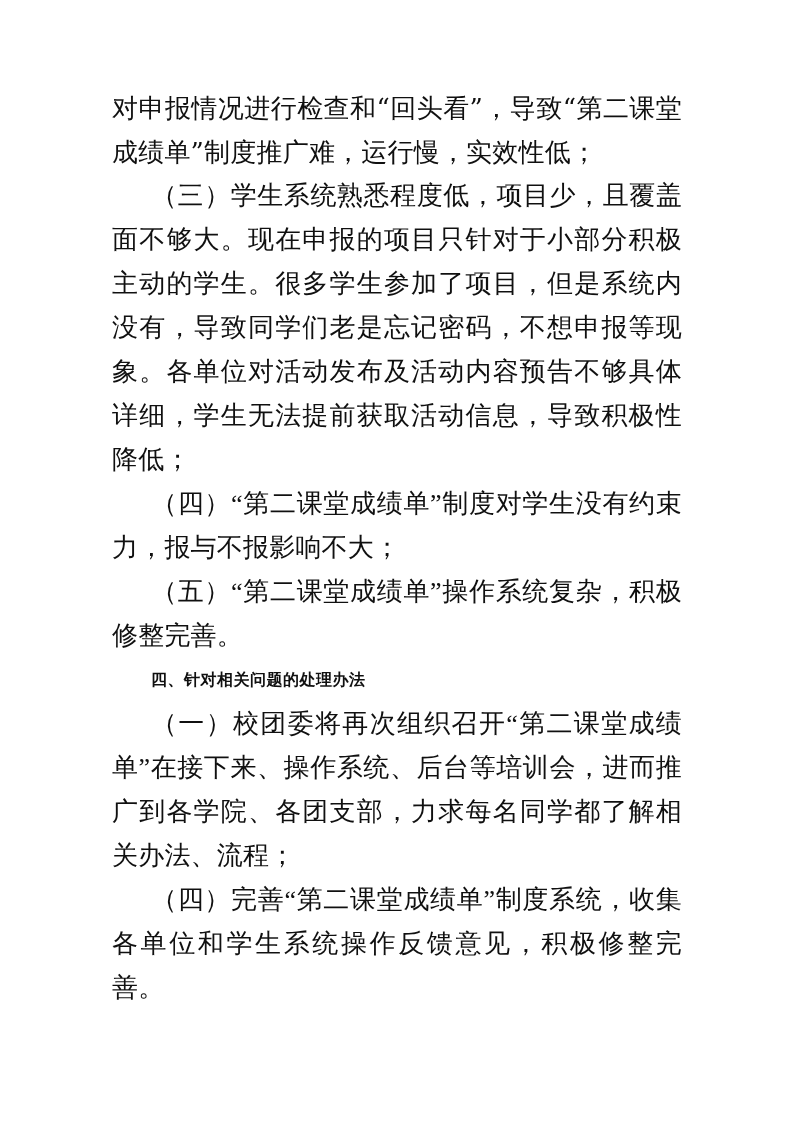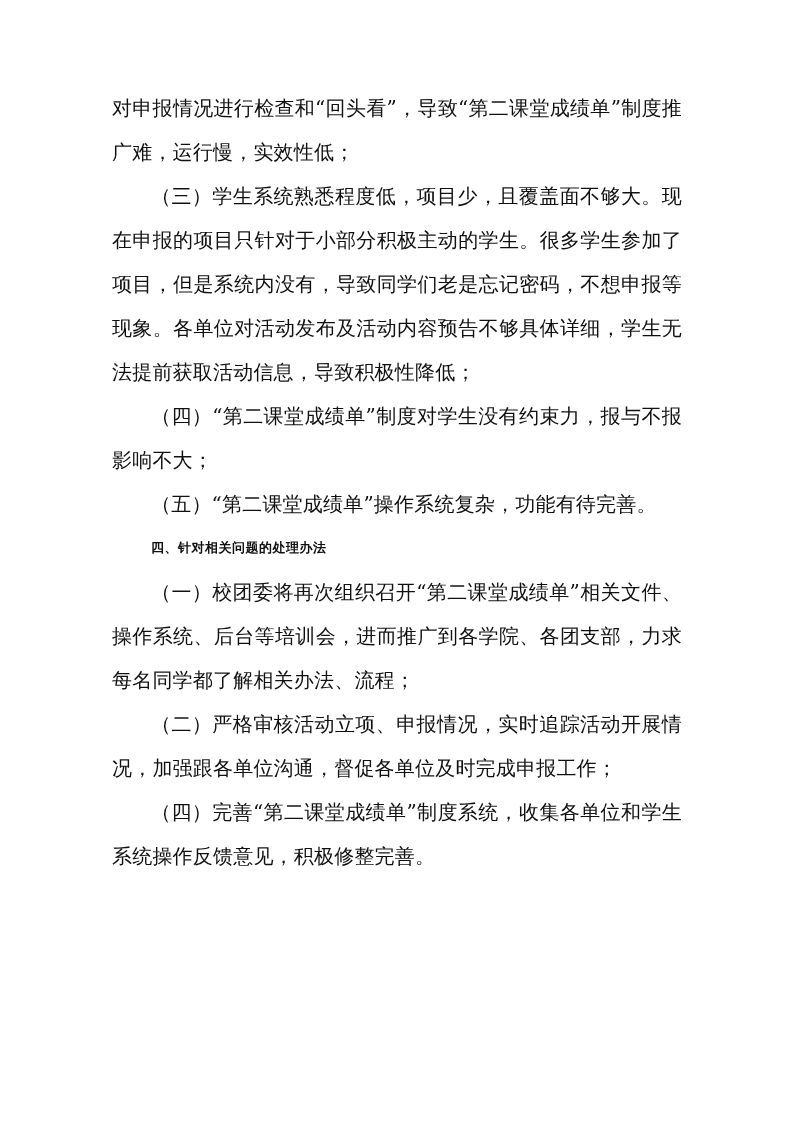--- a/index.html
+++ b/index.html
@@ -17,56 +17,56 @@
   }
   .doc-body {
     position: absolute;
     left: 112px;
     top: 86px;
     width: 570px;
   }
   p {
     margin: 0;
     font-family: "DejaVu Serif", "Liberation Serif", serif;
-    font-size: 20px;
+    font-size: 26px;
     line-height: 44px;
     color: #101010;
     text-align: justify;
     text-justify: inter-ideograph;
     letter-spacing: 0.2px;
   }
   p.indent {
     text-indent: 39px;
+    font-family: Liberation Serif, serif;
   }
   p.heading {
     text-indent: 39px;
     font-weight: bold;
     font-family: Liberation Serif, serif;
-    font-size: 13px;
+    font-size: 16px;
     letter-spacing: 0.5px;
   }
 </style>
 </head>
 <body>
 
 <div class="page">
   <div class="doc-body">
 
     <p class="cont">对申报情况进行检查和“回头看”，导致“第二课堂成绩单”制度推广难，运行慢，实效性低；</p>
 
     <p class="indent">（三）学生系统熟悉程度低，项目少，且覆盖面不够大。现在申报的项目只针对于小部分积极主动的学生。很多学生参加了项目，但是系统内没有，导致同学们老是忘记密码，不想申报等现象。各单位对活动发布及活动内容预告不够具体详细，学生无法提前获取活动信息，导致积极性降低；</p>
 
     <p class="indent">（四）“第二课堂成绩单”制度对学生没有约束力，报与不报影响不大；</p>
 
-    <p class="indent">（五）“第二课堂成绩单”操作系统复杂，功能有待完善。</p>
+    <p class="indent">（五）“第二课堂成绩单”操作系统复杂，积极修整完善。</p>
 
     <p class="heading">四、针对相关问题的处理办法</p>
 
-    <p class="indent">（一）校团委将再次组织召开“第二课堂成绩单”相关文件、操作系统、后台等培训会，进而推广到各学院、各团支部，力求每名同学都了解相关办法、流程；</p>
+    <p class="indent">（一）校团委将再次组织召开“第二课堂成绩单”在接下来、操作系统、后台等培训会，进而推广到各学院、各团支部，力求每名同学都了解相关办法、流程；</p>
 
-    <p class="indent">（二）严格审核活动立项、申报情况，实时追踪活动开展情况，加强跟各单位沟通，督促各单位及时完成申报工作；</p>
 
 
     <p class="indent">（四）完善“第二课堂成绩单”制度系统，收集各单位和学生系统操作反馈意见，积极修整完善。</p>
 
 
   </div>
 </div>
 
 </body></html>

